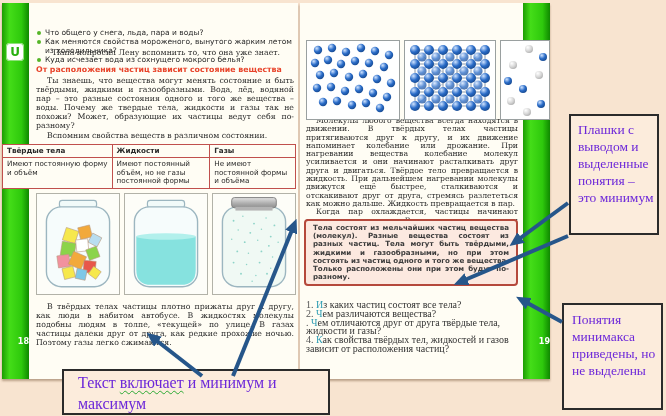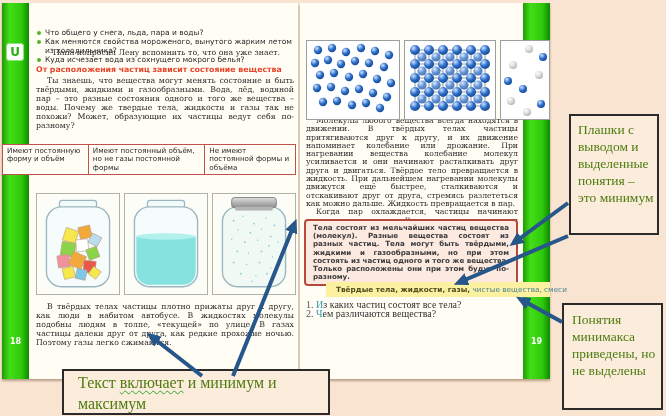--- a/index.html
+++ b/index.html
@@ -10,21 +10,21 @@
   }
   .page { position:absolute; top:3px; height:376px; background:#fffdf4;
           box-shadow:0 2px 2px rgba(110,80,50,.45); }
   #left-page  { left:2px;  width:296px; }
   #right-page { left:300px; width:250px; }
 
   .gbar { position:absolute; top:0; width:27px; height:376px; z-index:1;
           background:linear-gradient(90deg,#1d9c03,#44dd18 28%,#2ec90c 72%,#0f8800); }
   #gbar-left { left:0; }
   #gbar-right { right:0; }
-  .pagenum { position:absolute; width:27px; text-align:center; color:#fff;
+  .pagenum { position:absolute; width:27px; text-align:right; color:#fff;
              font-family:"DejaVu Sans",sans-serif; font-weight:bold; font-size:8px; z-index:2; }
   #pagenum-left { left:0; top:334px; }
   #pagenum-right { right:0; top:334px; }
 
   .margin-icon { position:absolute; left:4px; top:40px; width:18px; height:18px;
                  background:#fff; border-radius:4px; z-index:2; text-align:center;
                  font-family:"DejaVu Sans",sans-serif; font-weight:bold; font-size:12px;
                  line-height:18px; color:#28b010; box-shadow:0 0 0 1px #8ee07a inset; }
 
   .serif-block { position:absolute; font-size:7.8px; line-height:9px; text-align:justify; }
@@ -84,21 +84,21 @@
   #keywords .kr { color:#4b8496; }
 
   #questions { position:absolute; left:6px; top:298px; width:214px;
                font-family:Liberation Serif, serif; font-size:10px; line-height:8.8px;
                color:#333; }
   .q .qn { color:#555; }
   .q .qf { color:#2d9cb3; }
 
   
   .note { position:absolute; background:#fcecdc; border:2px solid #2b2b2b;
-          font-family:"Liberation Serif",serif; color:#4d7c0f; z-index:10; }
+          font-family:"Liberation Serif",serif; color:#6d28d9; z-index:10; }
   #note-minimum { left:569px; top:114px; width:90px;  height:121px; padding:5px 3px 0 7px;
                   font-size:13.5px; line-height:17px; }
   #note-minimax { left:562px; top:303px; width:101px; height:107px; padding:6px 3px 4px 8px;
                   font-size:13.5px; line-height:17px; }
   #note-text    { left:62px;  top:369px; width:268px; height:46px; padding:2px 18px 3px 14px;
                   font-size:16px; line-height:20.5px; }
   .wavy { text-decoration:underline; text-decoration-style:wavy;
           text-decoration-color:#2daa35; text-decoration-thickness:1px;
           text-underline-offset:2px; }
 
@@ -150,23 +150,29 @@
         <span class="dot"></span>
         <span>Как меняются свойства мороженого, вынутого жарким летом из холодильника?</span>
       </div>
       <div class="bq">
         <span class="dot"></span>
         <span>Куда исчезает вода из сохнущего мокрого белья?</span>
       </div>
     </div>
 
     <div class="serif-block indent" id="para-states">Ты знаешь, что вещества могут менять состояние и быть твёрдыми, жидкими и газообразными. Вода, лёд, водяной пар – это разные состояния одного и того же вещества – воды. Почему же твердые тела, жидкости и газы так не похожи? Может, образующие их частицы ведут себя по-разному?</div>
+    <div class="serif-block" id="para-recall">Вспомним свойства веществ в различном состоянии.</div>
 
     <table id="states-table">
       <tbody>
+          <tr>
+        <th style="width:110px">Твёрдые тела</th>
+        <th style="width:98px">Жидкости</th>
+        <th style="width:86px">Газы</th>
+      </tr>
       <tr>
         <td>Имеют постоянную форму и объём</td>
         <td>Имеют постоянный объём, но не газы постоянной формы</td>
         <td>Не имеют постоянной формы и объёма</td>
       </tr>
     </tbody>
       </table>
 
     <div class="frame" id="jar1">
       <svg width="78" height="96" viewBox="0 0 84 100">
@@ -358,32 +364,37 @@
       </svg>
     </div>
 
     <div class="serif-block" id="para-right">
       <p>Молекулы любого вещества всегда находятся в движении. В твёрдых телах частицы притягиваются друг к другу, и их движение напоминает колебание или дрожание. При нагревании вещества колебание молекул усиливается и они начинают расталкивать друг друга и двигаться. Твёрдое тело превращается в жидкость. При дальнейшем нагревании молекулы движутся ещё быстрее, сталкиваются и отскакивают друг от друга, стремясь разлететься как можно дальше. Жидкость превращается в пар.</p>
       <p>Когда пар охлаждается, частицы начинают двигаться медленнее. Встретив друг друга, они притягиваются и образуют капельки жидкости.</p>
     </div>
 
     <div id="summary-box">Тела состоят из мельчайших частиц вещества (молекул). Разные вещества состоят из разных частиц. Тела могут быть твёрдыми, жидкими и газообразными, но при этом состоять из частиц одного и того же вещества. Только расположены они при этом будут по-разному.</div>
 
-    <div id="keywords">
-      <span class="kb">Твёрдые тела, жидкости, газы,</span><span class="kr"> чистые вещества, смеси</span>
-    </div>
 
     <div id="questions">
       <div class="q">
         <span class="qn">1.</span>
         <span class="qf">И</span><span>з каких частиц состоят все тела?</span>
       </div>
       <div class="q">
         <span class="qn">2.</span>
         <span class="qf">Ч</span><span>ем различаются вещества?</span>
+      </div>
+      <div class="q">
+        <span class="qn">.</span>
+        <span class="qf">Ч</span><span>ем отличаются друг от друга твёрдые тела, жидкости и газы?</span>
+      </div>
+      <div class="q">
+        <span class="qn">4.</span>
+        <span class="qf">К</span><span>ак свойства твёрдых тел, жидкостей и газов зависит от расположения частиц?</span>
       </div>
     </div>
   </div>
 
   <div class="note" id="note-minimum">Плашки с выводом и выделенные понятия – это минимум</div>
   <div class="note" id="note-minimax">Понятия минимакса приведены, но не выделены</div>
   <div class="note" id="note-text"><span>Текст </span><span class="wavy">включает</span><span> и минимум и максимум</span></div>
 
   <svg id="arrows" width="666" height="416">
     <g stroke="#26568a" stroke-width="4" fill="none">

